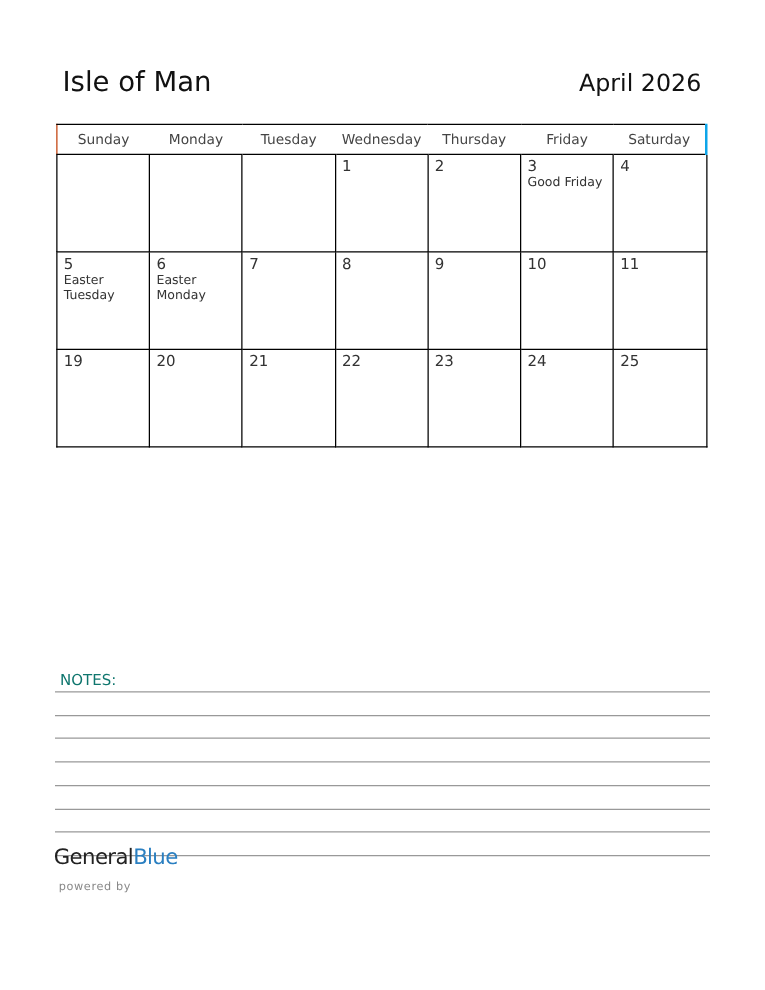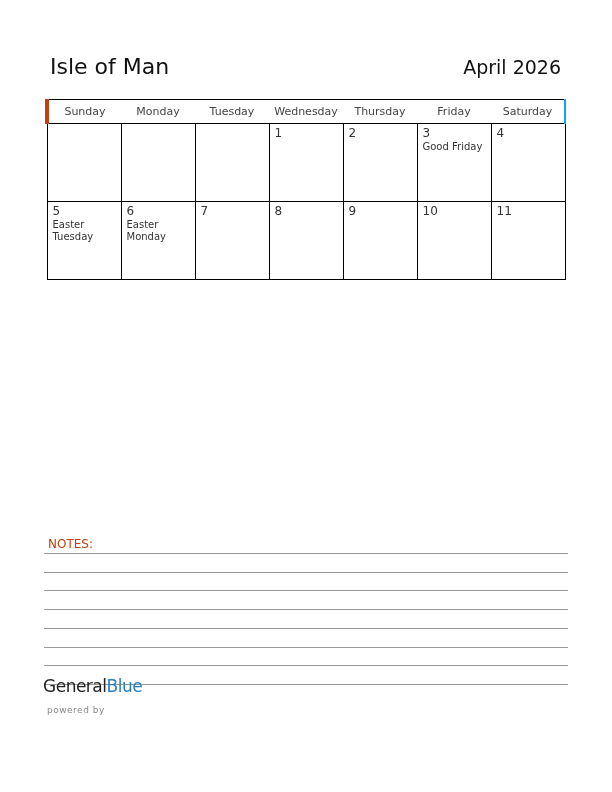--- a/index.html
+++ b/index.html
@@ -4,26 +4,26 @@
 <style>
   html, body { margin: 0; padding: 0; background: #ffffff; }
   body { width: 612px; height: 792px; position: relative; overflow: hidden;
          font-family: "DejaVu Sans", sans-serif; color: #222; }
   .title { position: absolute; left: 50px; top: 54px; font-size: 22px; color: #111; }
   .month { position: absolute; right: 51px; top: 56px; font-size: 19px; color: #111; }
   table.cal { position: absolute; left: 45px; top: 99px; width: 521px;
               border-collapse: collapse; table-layout: fixed; }
   table.cal th { height: 23px; font-weight: normal; font-size: 11px; color: #444;
                  border: 1px solid #000; border-left: none; border-right: none; text-align: center; padding: 0; }
-  table.cal th:first-child { border-left: 4px solid #c2410c; }
+  table.cal th:first-child { border-left: 1px solid #c2410c; }
   table.cal th:last-child { border-right: 2px solid #0ea5e9; }
   table.cal td { border: 1px solid #000; vertical-align: top; padding: 2px 5px; height: 73px; }
   .day { font-size: 12px; color: #333; line-height: 14px; }
   .holiday { font-size: 10px; color: #333; line-height: 12px; margin-top: 1px; }
-  .notes-label { position: absolute; left: 48px; top: 537px; font-size: 12px; color: #c2410c; }
+  .notes-label { position: absolute; left: 48px; top: 537px; font-size: 12px; color: #0f766e; }
   .note-line { position: absolute; left: 44px; width: 524px; height: 0; border-top: 1px solid #999; }
   .powered { position: absolute; left: 47px; top: 705px; font-size: 9px; color: #888; letter-spacing: 0.5px; }
   .brand { position: absolute; left: 43px; top: 676px; font-size: 17px; letter-spacing: -0.5px; }
   .brand .g { color: #222; }
   .brand .b { color: #2a7fc1; }
 </style>
 </head>
 <body>
 
 <div class="title">Isle of Man</div>
@@ -84,20 +84,43 @@
         <td>
           <div class="day">9</div>
         </td>
         <td>
           <div class="day">10</div>
         </td>
         <td>
           <div class="day">11</div>
         </td>
       </tr>
+      <tr>
+        <td>
+          <div class="day">19</div>
+        </td>
+        <td>
+          <div class="day">20</div>
+        </td>
+        <td>
+          <div class="day">21</div>
+        </td>
+        <td>
+          <div class="day">22</div>
+        </td>
+        <td>
+          <div class="day">23</div>
+        </td>
+        <td>
+          <div class="day">24</div>
+        </td>
+        <td>
+          <div class="day">25</div>
+        </td>
+      </tr>
     </tbody>
 </table>
 
 <div class="notes-label">NOTES:</div>
 <div id="notes-lines">
     <div class="note-line" style="top: 553px;"></div>
     <div class="note-line" style="top: 571.7px;"></div>
     <div class="note-line" style="top: 590.4px;"></div>
     <div class="note-line" style="top: 609.1px;"></div>
     <div class="note-line" style="top: 627.8px;"></div>

